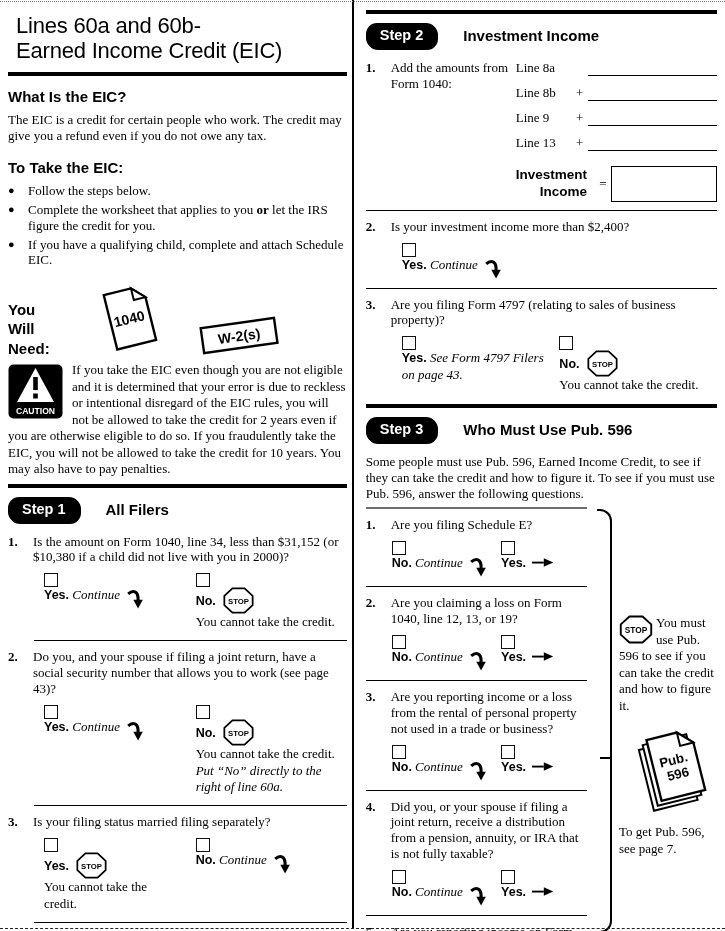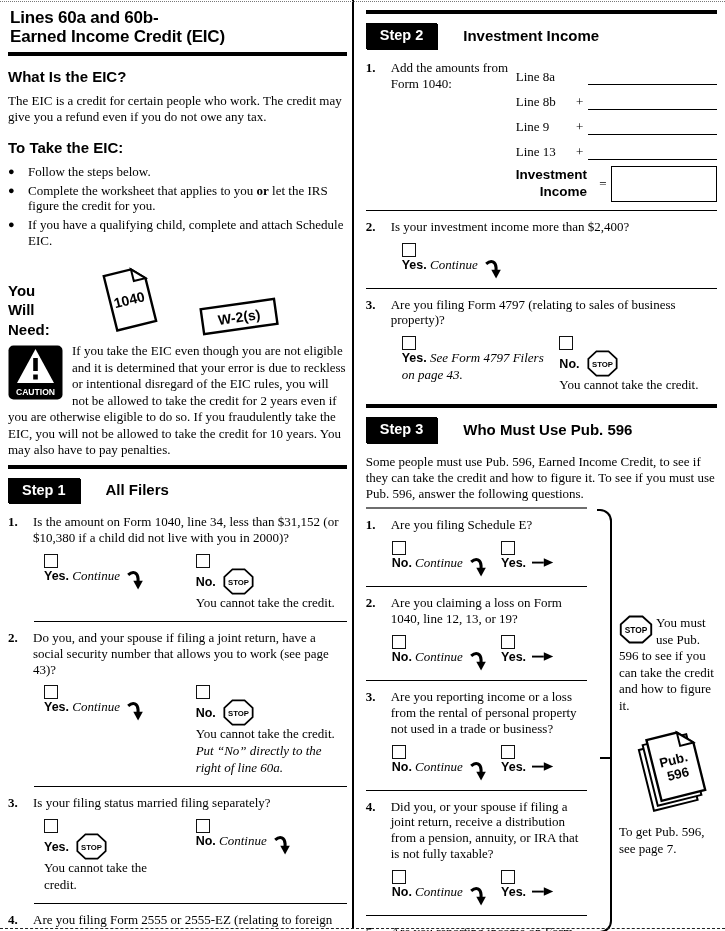--- a/index.html
+++ b/index.html
@@ -10,22 +10,22 @@
   }
   .edge-top{position:absolute;top:1px;left:0;right:0;border-top:1.5px dotted #777;}
   .edge-bottom{position:absolute;bottom:2px;left:0;right:0;border-top:1.8px dashed #222;}
   .cols{display:flex;height:929px;}
   .col-left{width:358px;box-sizing:border-box;padding:6px 5px 0 8px;}
   .col-div{width:1.5px;background:#000;}
   .col-right{flex:1;box-sizing:border-box;padding:10px 8px 0 12px;}
   .bold{font-weight:bold;}
   .it{font-style:italic;}
 
-  h1{font-family:"Liberation Sans",sans-serif;font-weight:bold;font-size:17px;
-     line-height:1.13;margin:2px;letter-spacing:-0.2px;}
+  h1{font-family:"Liberation Sans",sans-serif;font-weight:normal;font-size:22px;
+     line-height:1.13;margin:8px;letter-spacing:-0.2px;}
   .h-sec{font-family:"Liberation Sans",sans-serif;font-weight:bold;font-size:15px;
      margin:12px 0 6px 0;}
   .rule4{border-top:4px solid #000;margin-top:6px;}
   .sep1{border-top:1.6px solid #000;margin:9px 0 0 26px;}
   .sepf{border-top:1.6px solid #000;margin-top:8px;}
   .sepg{border-top:2.5px solid #6e6e6e;margin-top:8px;}
 
   p{margin:4px 0;}
   .bullet{display:flex;margin:3px 0;}
   .bullet .bdot{width:20px;flex:0 0 auto;font-size:11px;padding-top:1px;}
@@ -38,21 +38,21 @@
   .icon-w2{width:102px;height:46px;margin-left:22px;margin-top:2px;}
 
   .caution{margin-top:4px;}
   .caution-icon{width:55px;height:55px;float:left;margin:2px 9px 2px 0;}
   .caution-text{line-height:1.27;}
   .clear{clear:both;}
 
   .step-head{display:flex;align-items:center;margin:9px 0 11px 0;}
   .chip{background:#000;color:#fff;font-family:"Liberation Sans",sans-serif;
       font-weight:bold;font-size:14.5px;padding:4px 14px;margin-right:26px;
-      box-shadow:1px 1px 0 #000;}
+      box-shadow:1px 1px 0 #000;border-radius:11px;}
   .stitle{font-family:"Liberation Sans",sans-serif;font-weight:bold;font-size:15px;}
 
   .q{display:flex;margin-top:8px;}
   .q-num{width:25px;flex:0 0 auto;font-weight:bold;}
   .q-text{flex:1;}
   .opts{display:flex;margin:6px 0 0 36px;}
   .opts .opt{width:50%;box-sizing:border-box;padding-right:4px;flex-direction:column;}
   .opt{display:flex;}
   .cb{width:12px;height:12px;border:1.6px solid #111;display:inline-block;
       flex:0 0 auto;margin:2px 5px 0 0;background:#fff;}
@@ -61,21 +61,21 @@
   .opt-note{display:block;}
   .opt-note.nw{max-width:106px;}
   .stop{width:31px;height:27px;vertical-align:-9px;margin-left:4px;}
   .arrc{width:19px;height:22px;vertical-align:-11px;margin-left:3px;}
   .arrr{width:22px;height:11px;vertical-align:-1px;margin-left:3px;}
 
   
   .s2q1{display:flex;}
   .s2q1-left{width:150px;flex:0 0 auto;display:flex;}
   .s2rows{flex:1;}
-  .addrow{display:flex;align-items:flex-end;height:25px;}
+  .addrow{display:flex;height:25px;}
   .addrow .alabel{width:56px;flex:0 0 auto;}
   .addrow .aop{width:16px;flex:0 0 auto;text-align:center;}
   .addrow .afield{flex:1;border-bottom:1.4px solid #000;height:15px;}
   .inv-total{display:flex;align-items:center;margin-top:6px;}
   .inv-total .tlabel{flex:1;text-align:right;font-family:"Liberation Sans",sans-serif;
       font-weight:bold;font-size:13.5px;padding-right:8px;}
   .inv-total .top{width:16px;text-align:center;flex:0 0 auto;}
   .inv-box{width:104px;height:34px;border:1.5px solid #000;flex:0 0 auto;}
 
   

